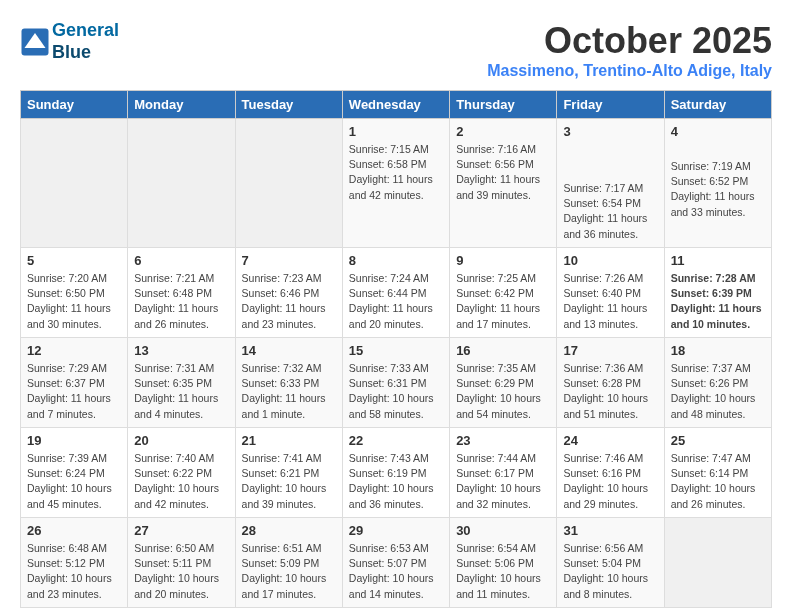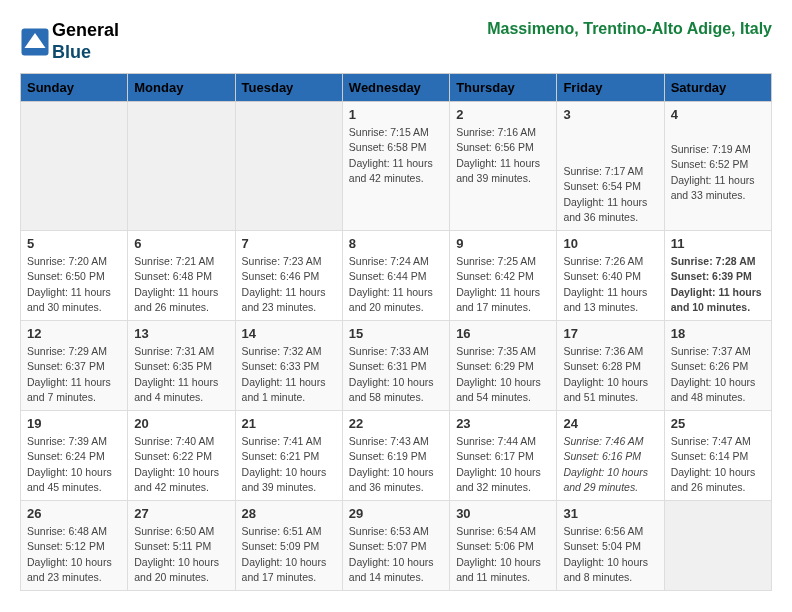--- a/index.html
+++ b/index.html
@@ -18,49 +18,49 @@
     }
     .logo {
       display: flex;
       align-items: center;
     }
     .logo-text {
       font-size: 18px;
       font-weight: bold;
       line-height: 1.2;
     }
-    .logo-general { color: #000000; }
+    .logo-general { color: #0369a1; }
     .logo-blue { color: #0c4a6e; }
     .logo-icon {
       width: 30px;
       height: 30px;
       margin-right: 2px;
     }
     .title-block {
       text-align: right;
     }
     .month-title {
       font-size: 36px;
       font-weight: bold;
       color: #333;
     }
     .location-title {
       font-size: 16px;
-      color: #15803d;
+      color: #3b82f6;
       font-weight: bold;
       margin-left: 12px;
     }
     table {
       width: 100%;
       border-collapse: collapse;
       table-layout: fixed;
     }
     thead tr th {
       background-color: #2a6db5;
-      color: #000000;
+      color: #ffffff;
       text-align: left;
       padding: 6px 6px;
       font-size: 13px;
       border: 1px solid #ccc;
     }
     tbody tr td {
       vertical-align: top;
       padding: 5px 6px;
       font-size: 11px;
       color: #333;
@@ -96,20 +96,21 @@
     <svg class="logo-icon" viewBox="0 0 40 40">
       <rect x="2" y="2" width="36" height="36" rx="4" fill="#2a6db5"></rect>
       <polygon points="20,8 34,28 6,28" fill="white"></polygon>
     </svg>
     <div class="logo-text">
       <div class="logo-general">General</div>
       <div class="logo-blue">Blue</div>
     </div>
   </div>
   <div class="title-block">
+    <div class="month-title">October 2025</div>
     <div class="location-title">Massimeno, Trentino-Alto Adige, Italy</div>
   </div>
 </div>
 
 <table>
   <thead>
     <tr>
     <th>Sunday</th>
         <th>Monday</th>
         <th>Tuesday</th>
@@ -263,21 +264,21 @@
 Daylight: 10 hours and 36 minutes.</div>
         </td>
         <td>
           <span class="day-number">23</span>
           <div class="day-info" style="white-space: pre-line;">Sunrise: 7:44 AM
 Sunset: 6:17 PM
 Daylight: 10 hours and 32 minutes.</div>
         </td>
         <td>
           <span class="day-number">24</span>
-          <div class="day-info" style="white-space: pre-line; font-style: italic;">Sunrise: 7:46 AM
+          <div class="day-info" style="white-space: pre-line;">Sunrise: 7:46 AM
 Sunset: 6:16 PM
 Daylight: 10 hours and 29 minutes.</div>
         </td>
         <td>
           <span class="day-number">25</span>
           <div class="day-info" style="white-space: pre-line;">Sunrise: 7:47 AM
 Sunset: 6:14 PM
 Daylight: 10 hours and 26 minutes.</div>
         </td>
       </tr>

